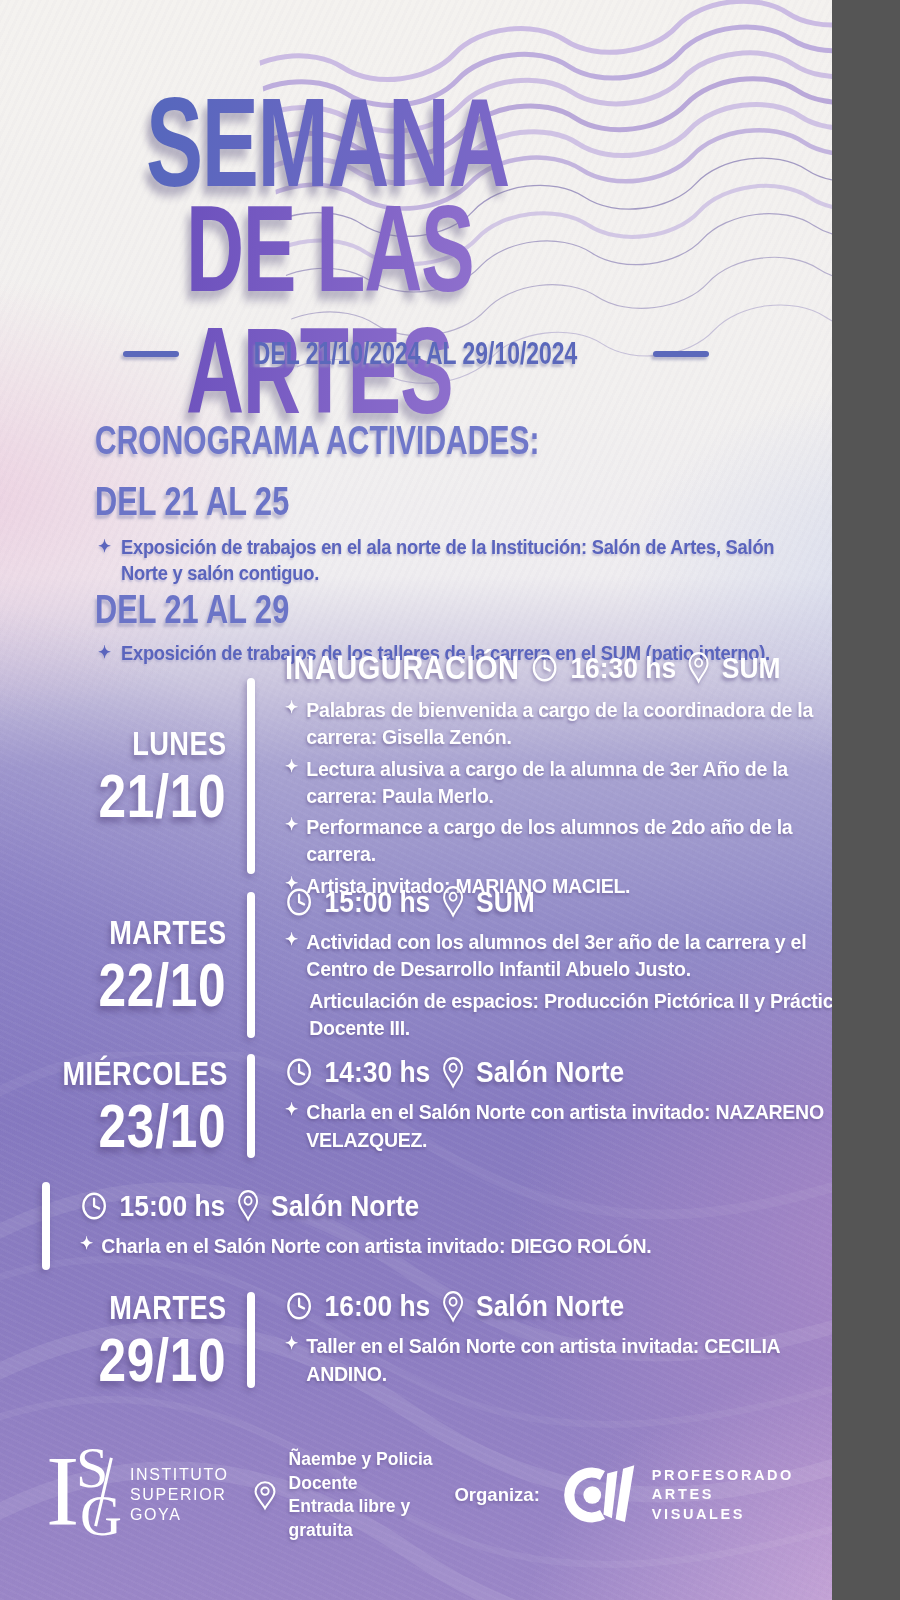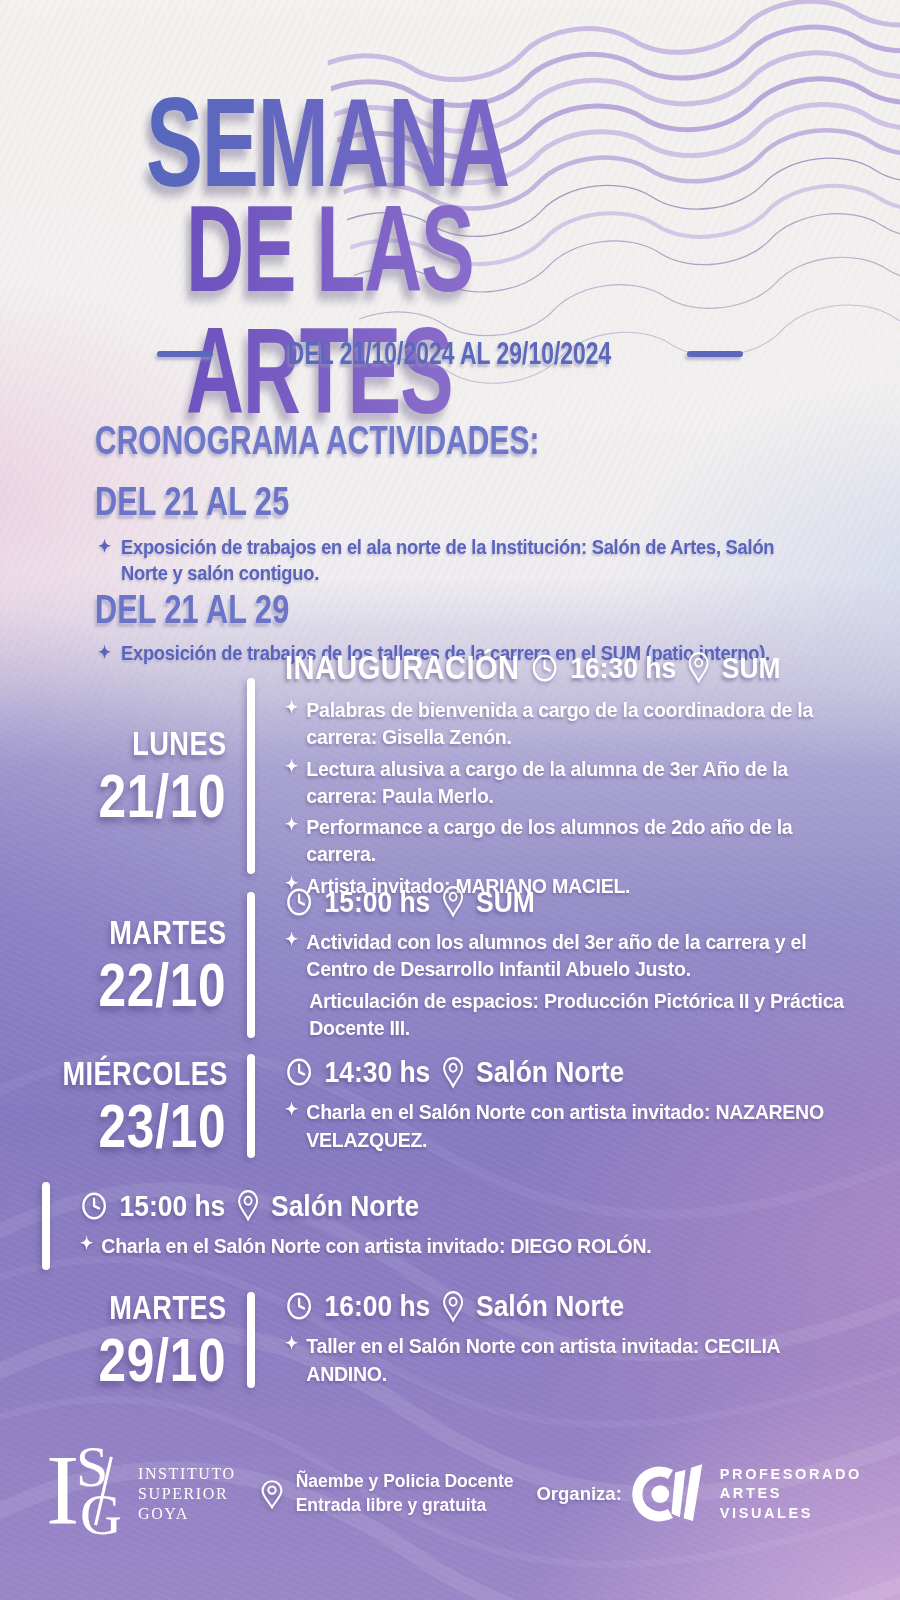--- a/index.html
+++ b/index.html
@@ -1,17 +1,17 @@
 <!DOCTYPE html>
 <html><head>
 <meta charset="utf-8">
 <style>
   html,body{margin:0;padding:0;background:#555;}
   .poster{
-    position:relative;width:900px;height:1600px;overflow:hidden;
+    position:relative;width:832px;height:1600px;overflow:hidden;
     font-family:"Liberation Sans",sans-serif;
     background-image:
       radial-gradient(480px 320px at -40px 500px, rgba(233,186,214,.55), transparent 70%),
       radial-gradient(460px 280px at 940px 575px, rgba(186,198,232,.45), transparent 70%),
       radial-gradient(560px 460px at -60px 900px, rgba(118,100,188,.38), transparent 65%),
       radial-gradient(700px 560px at 960px 1260px, rgba(208,152,206,.50), transparent 65%),
       radial-gradient(680px 460px at 930px 1630px, rgba(240,194,230,.65), transparent 60%),
       linear-gradient(180deg,#f4f2ef 0%,#f2f0ef 24%,#efedf0 36%,#c9c4de 43%,#a8a3d1 48%,#938cc8 58%,#867ac0 70%,#8b7cc1 82%,#9a86c7 100%);
   }
   .paper{position:absolute;inset:0;pointer-events:none;
@@ -75,26 +75,26 @@
   .items li .star{color:#fff;padding-top:1px;}
   .items li.cont{margin-left:26px;}
 
   
   .footer{position:absolute;left:46px;right:38px;top:1448px;display:flex;align-items:center;color:#fff;}
   .monogram{position:relative;width:80px;height:92px;font-family:"Liberation Serif",serif;flex:0 0 auto;}
   .mI{position:absolute;left:0;top:-8px;font-size:100px;line-height:1;}
   .mS{position:absolute;left:30px;top:-10px;font-size:58px;line-height:1;}
   .mG{position:absolute;left:34px;top:38px;font-size:58px;line-height:1;}
   .mSlash{position:absolute;left:56px;top:8px;width:2.5px;height:70px;background:#fff;transform:rotate(13deg);}
-  .instname{margin-left:12px;font-family:Liberation Serif, serif;font-size:16px;letter-spacing:1.6px;line-height:1.25;}
+  .instname{margin-left:4px;font-family:Liberation Sans, sans-serif;font-size:16px;letter-spacing:1.6px;line-height:1.25;}
   .foot-pin{margin-left:24px;}
   .address{margin-left:12px;font-size:17.5px;font-weight:700;line-height:1.35;
     text-shadow:-1px 2px 3px rgba(84,70,130,.4);}
   .spacer{flex:1;}
-  .organiza{font-size:18.5px;font-weight:700;margin-right:0;text-shadow:-1px 2px 3px rgba(84,70,130,.4);}
+  .organiza{font-size:18.5px;font-weight:700;margin-right:14px;text-shadow:-1px 2px 3px rgba(84,70,130,.4);}
   .covlogo{margin-right:14px;flex:0 0 auto;}
   .orgname{font-size:14.5px;font-weight:700;letter-spacing:2.6px;line-height:1.35;}
 </style>
 </head>
 <body>
 
 <div class="poster">
   <div class="paper"></div>
 
   <svg class="waves-top" width="640" height="400" viewBox="0 0 640 400" aria-hidden="true">

